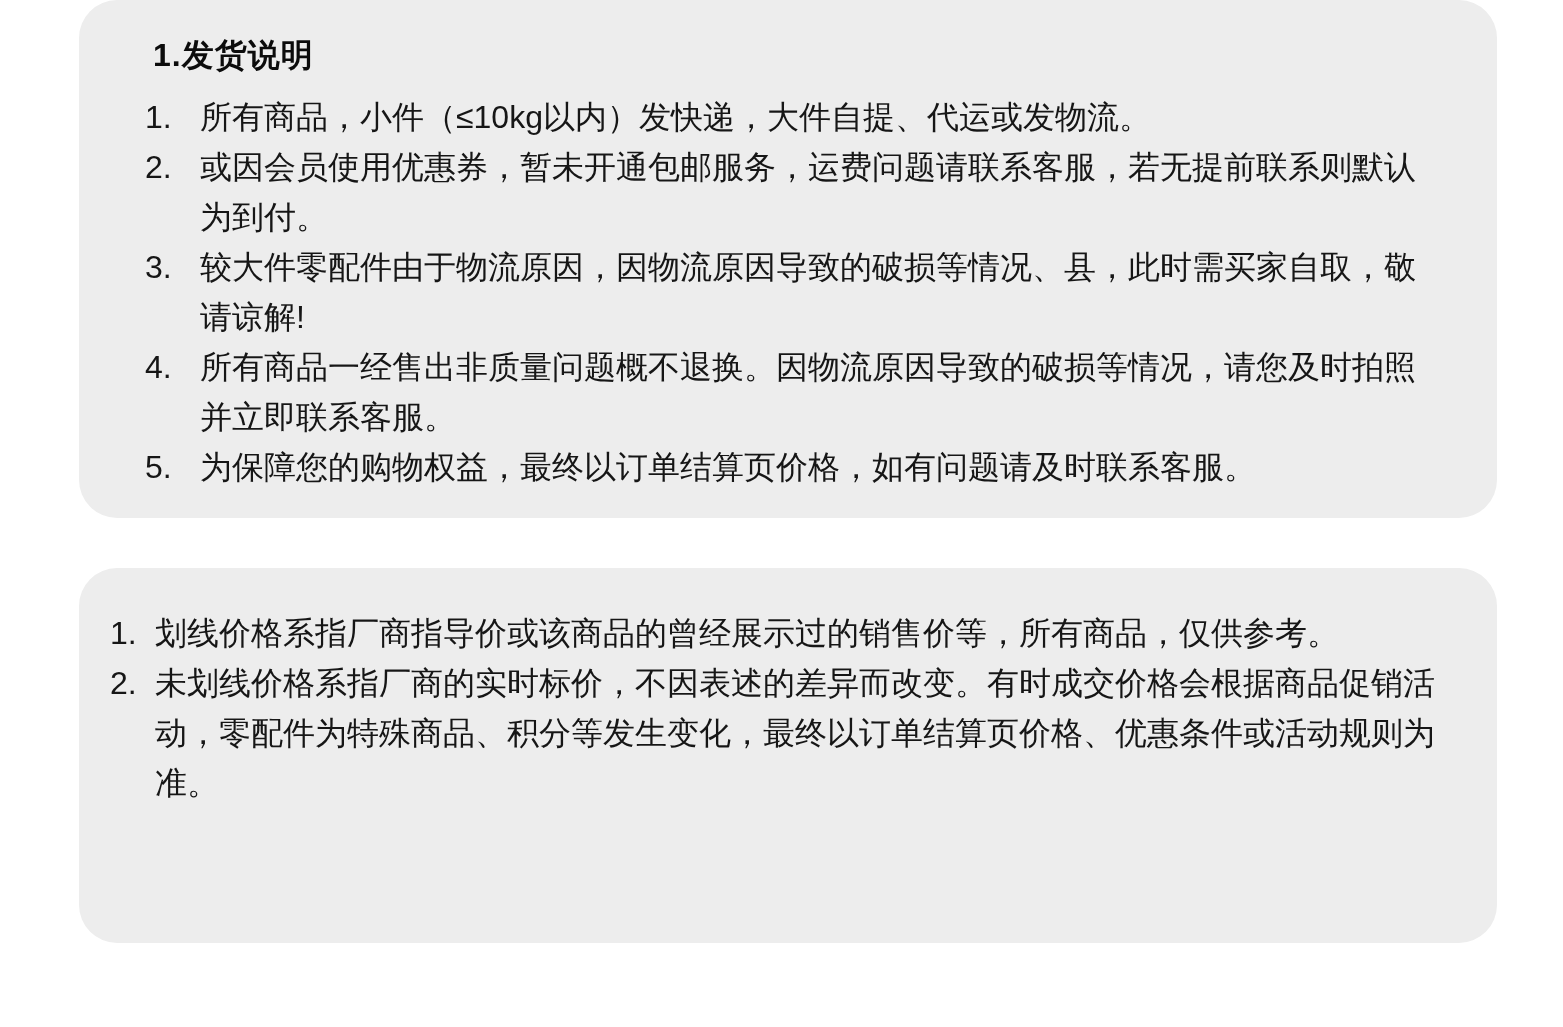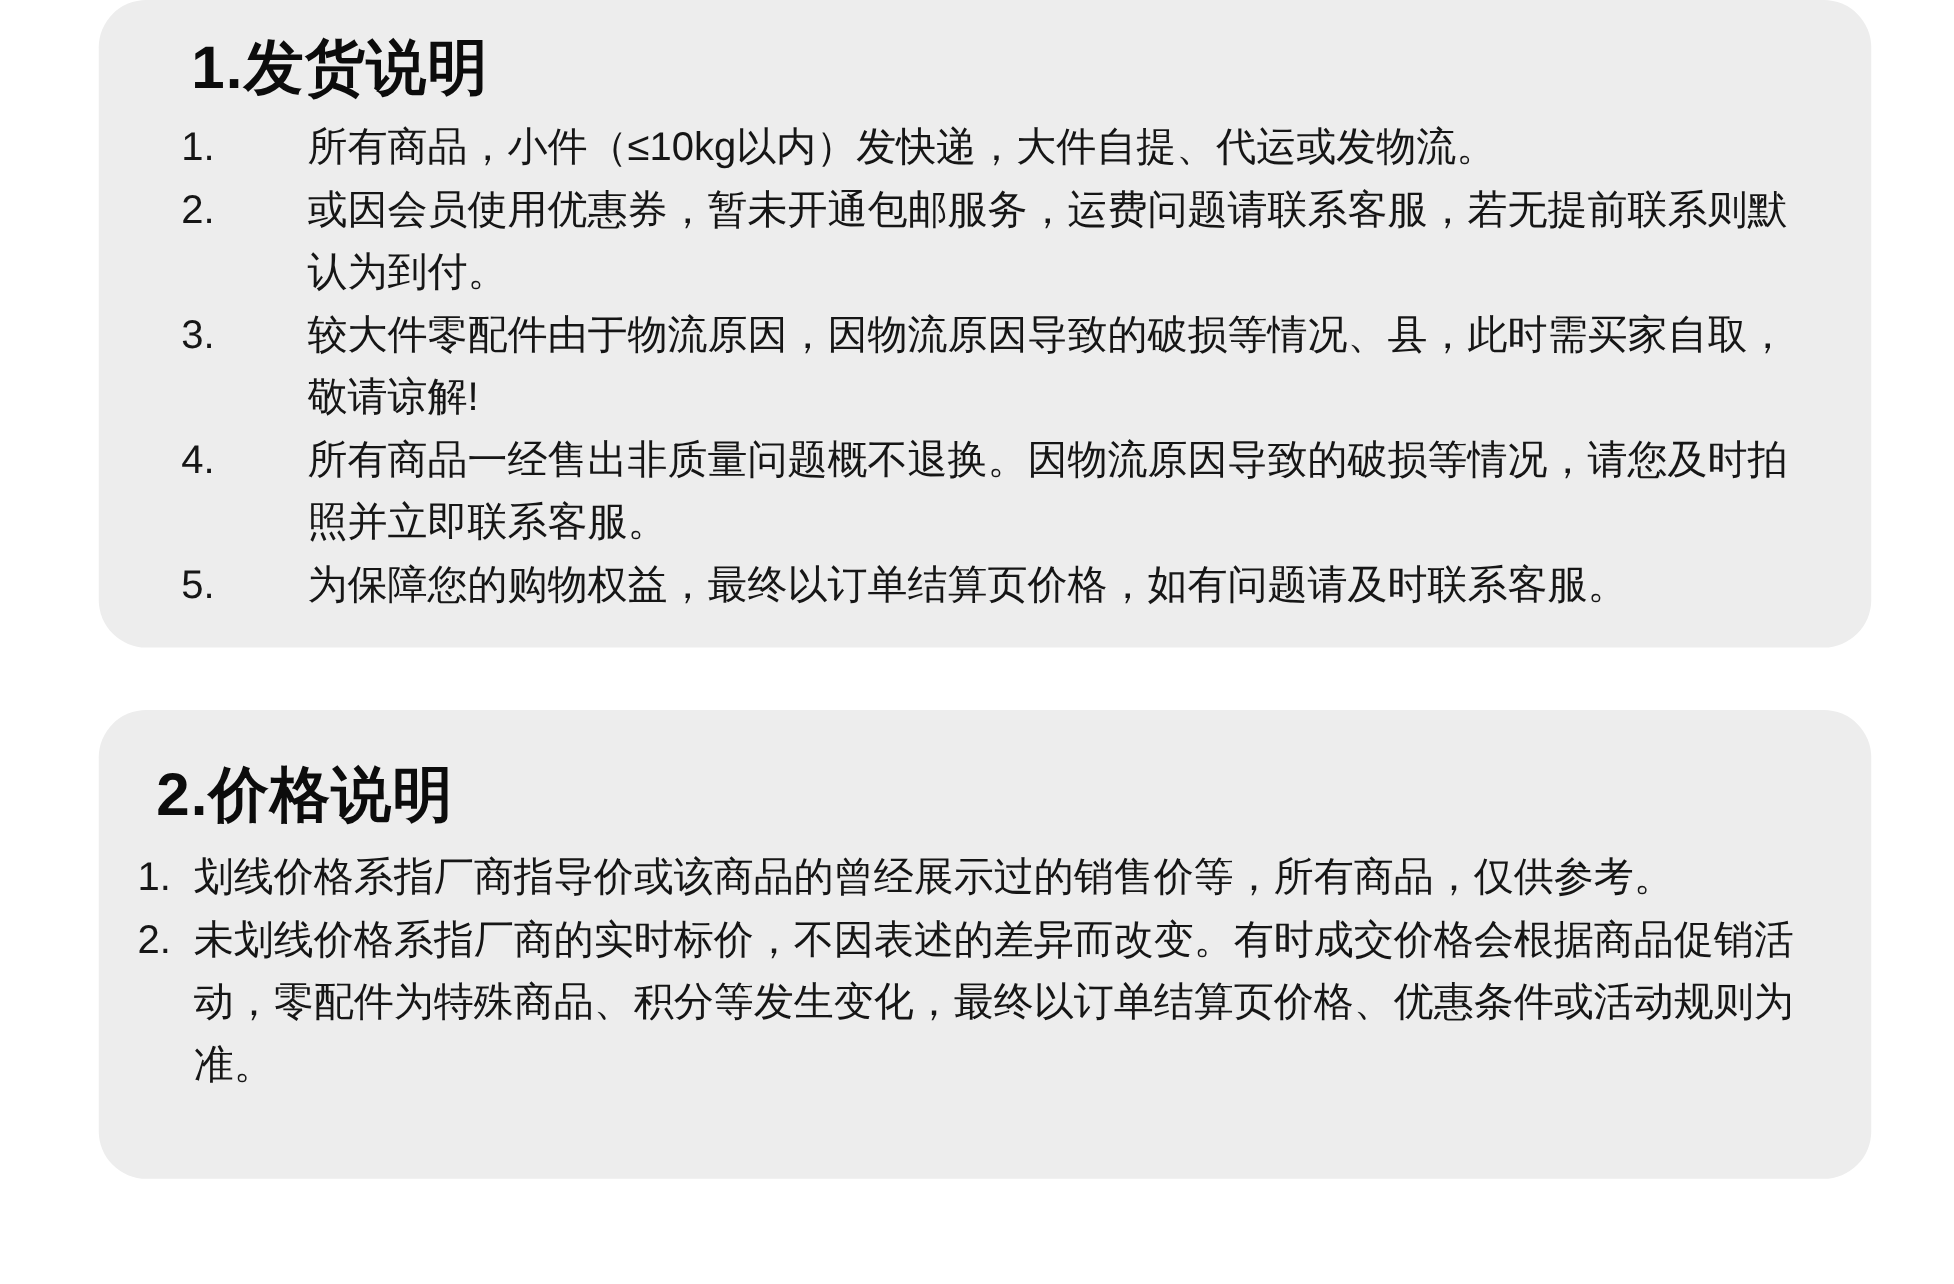--- a/index.html
+++ b/index.html
@@ -24,21 +24,21 @@
     top: 0;
     height: 518px;
     padding: 26px 50px 0 66px;
   }
   #card-pricing {
     top: 568px;
     height: 375px;
     padding: 40px 50px 0 31px;
   }
   .section-title {
-    font-size: 48px;
+    font-size: 32px;
     line-height: 58px;
     font-weight: 700;
     letter-spacing: 1px;
     color: #0c0c0c;
     margin: 0;
   }
   #card-shipping .section-title { margin-left: 8px; margin-bottom: 8px; }
   #card-pricing  .section-title { margin-left: 15px; margin-bottom: 10px; }
   .notice-list {
     margin: 0;
@@ -55,21 +55,21 @@
   .item-number {
     flex: 0 0 auto;
     box-sizing: border-box;
   }
   #card-shipping .item-number { width: 55px; }
   #card-pricing  .item-number { width: 45px; }
   .item-text {
     line-break: strict;
     overflow-wrap: break-word;
   }
-  #card-shipping .item-text { width: 1285px; margin-left: 46px; }
+  #card-shipping .item-text { width: 1285px; }
   #card-pricing  .item-text { width: 1300px; }
 </style>
 </head>
 <body>
 
 <section class="card" id="card-shipping">
   <h2 class="section-title">1.发货说明</h2>
   <ol class="notice-list">
     <li class="notice-item">
       <span class="item-number">1.</span>
@@ -88,21 +88,20 @@
       <span class="item-text">所有商品一经售出非质量问题概不退换。因物流原因导致的破损等情况，请您及时拍照并立即联系客服。</span>
     </li>
     <li class="notice-item">
       <span class="item-number">5.</span>
       <span class="item-text">为保障您的购物权益，最终以订单结算页价格，如有问题请及时联系客服。</span>
     </li>
   </ol>
 </section>
 
 <section class="card" id="card-pricing">
-  <h2 class="section-title">2.价格说明</h2>
   <ol class="notice-list">
     <li class="notice-item">
       <span class="item-number">1.</span>
       <span class="item-text">划线价格系指厂商指导价或该商品的曾经展示过的销售价等，所有商品，仅供参考。</span>
     </li>
     <li class="notice-item">
       <span class="item-number">2.</span>
       <span class="item-text">未划线价格系指厂商的实时标价，不因表述的差异而改变。有时成交价格会根据商品促销活动，零配件为特殊商品、积分等发生变化，最终以订单结算页价格、优惠条件或活动规则为准。</span>
     </li>
   </ol>

